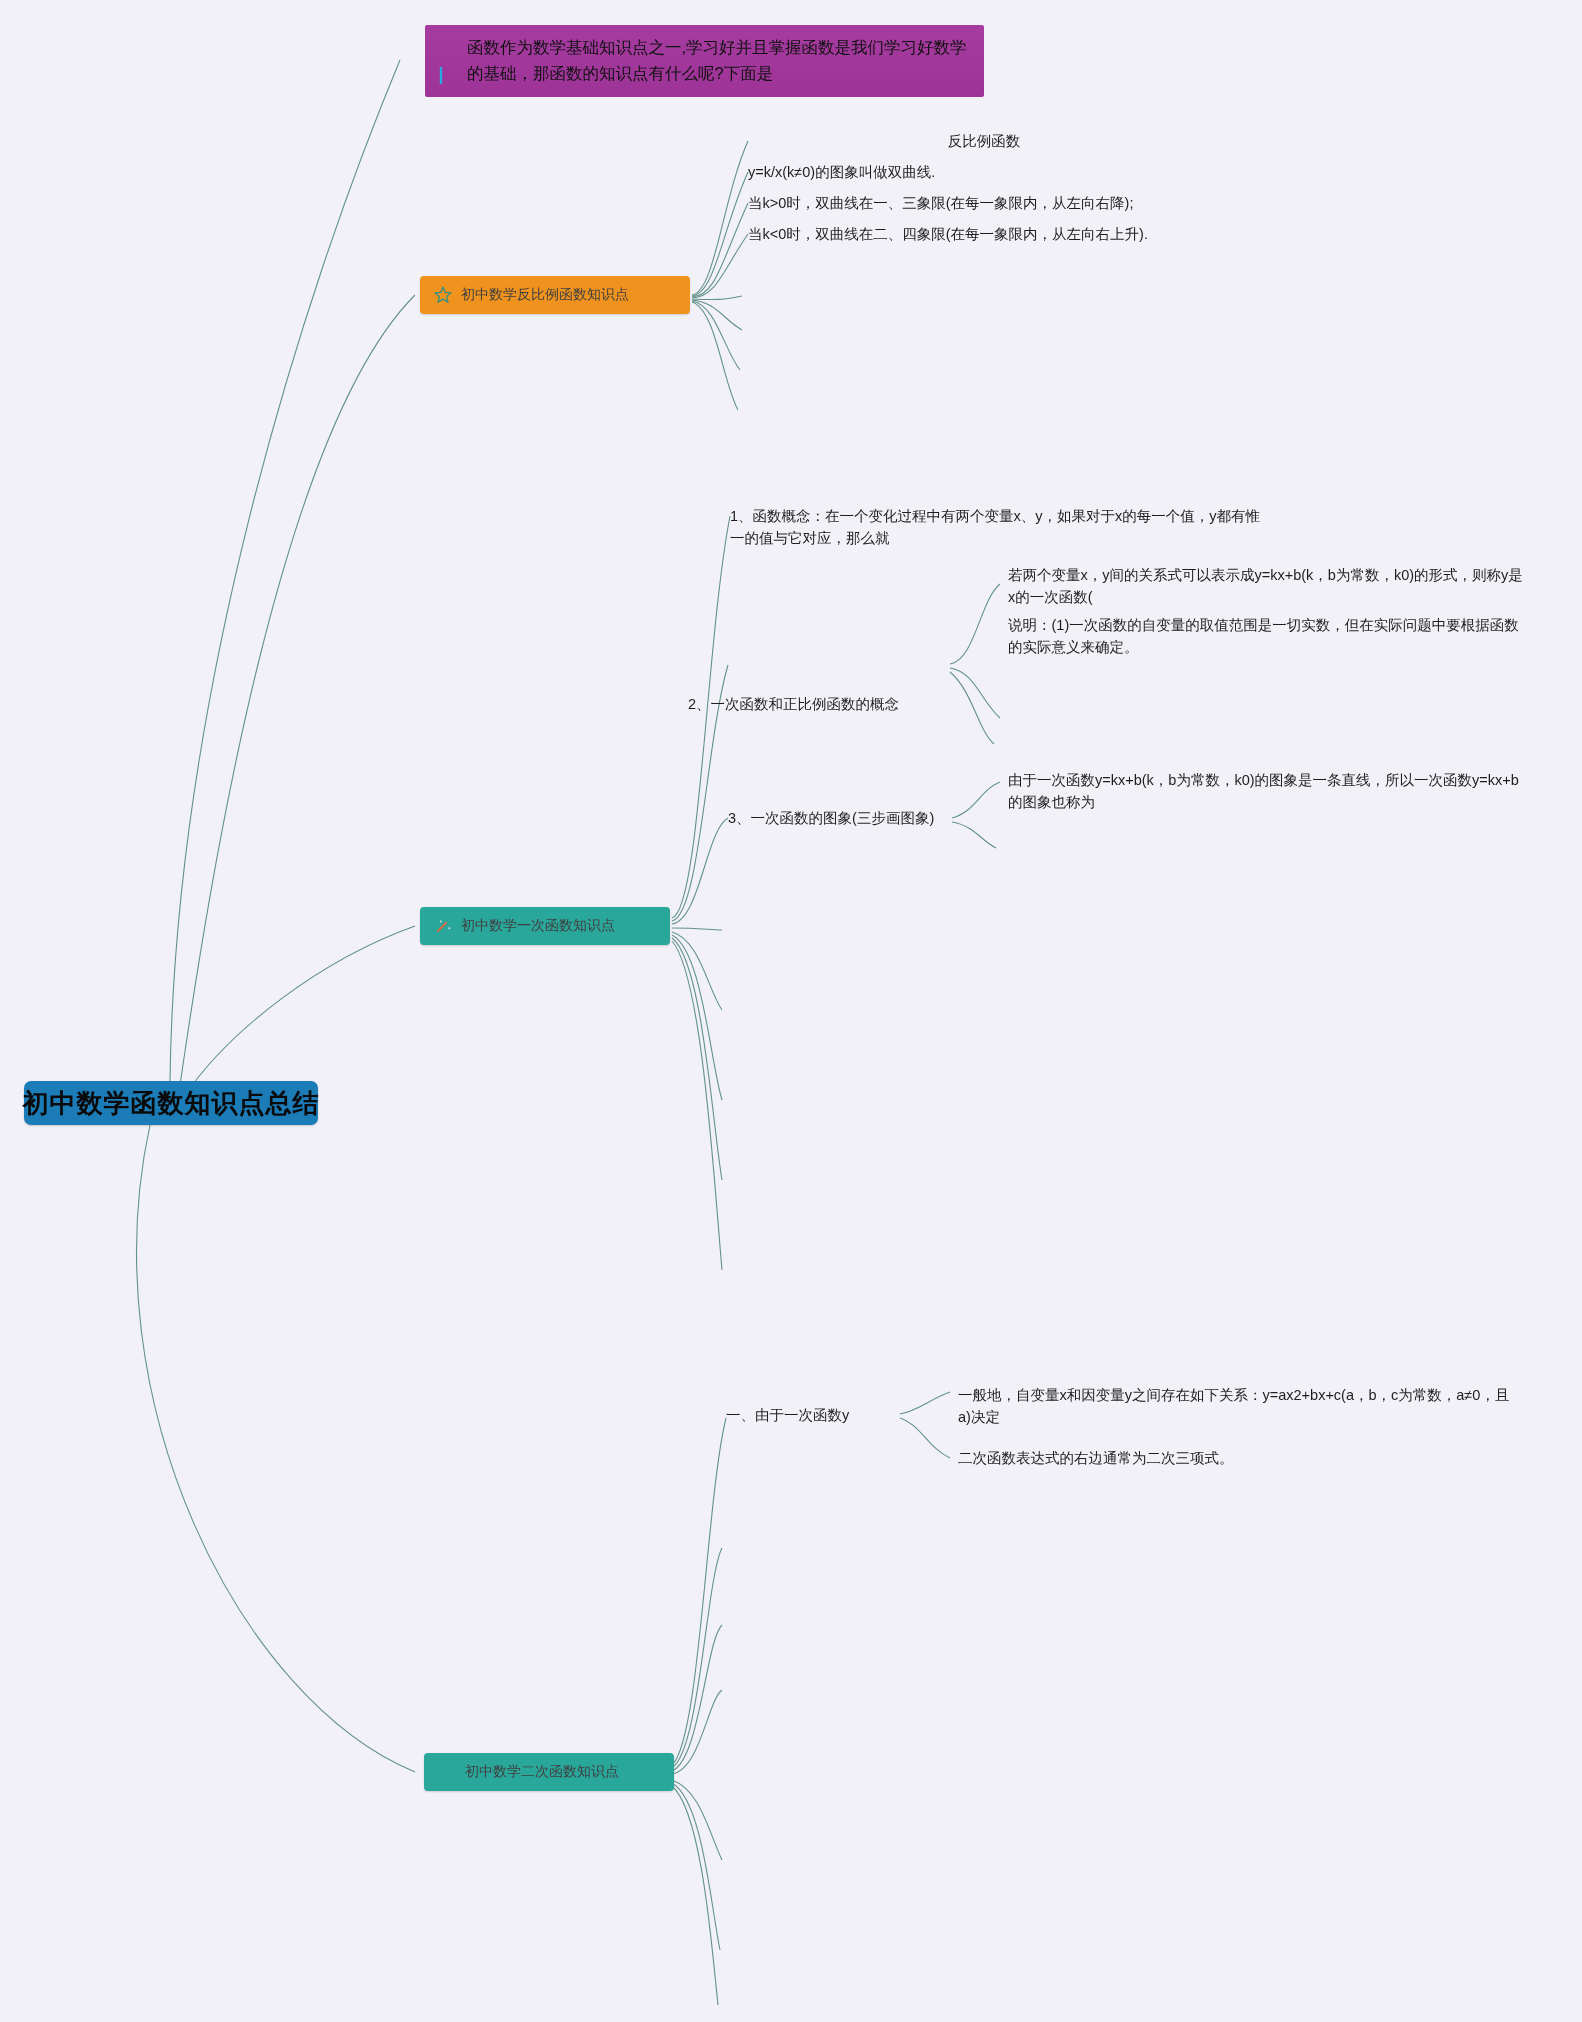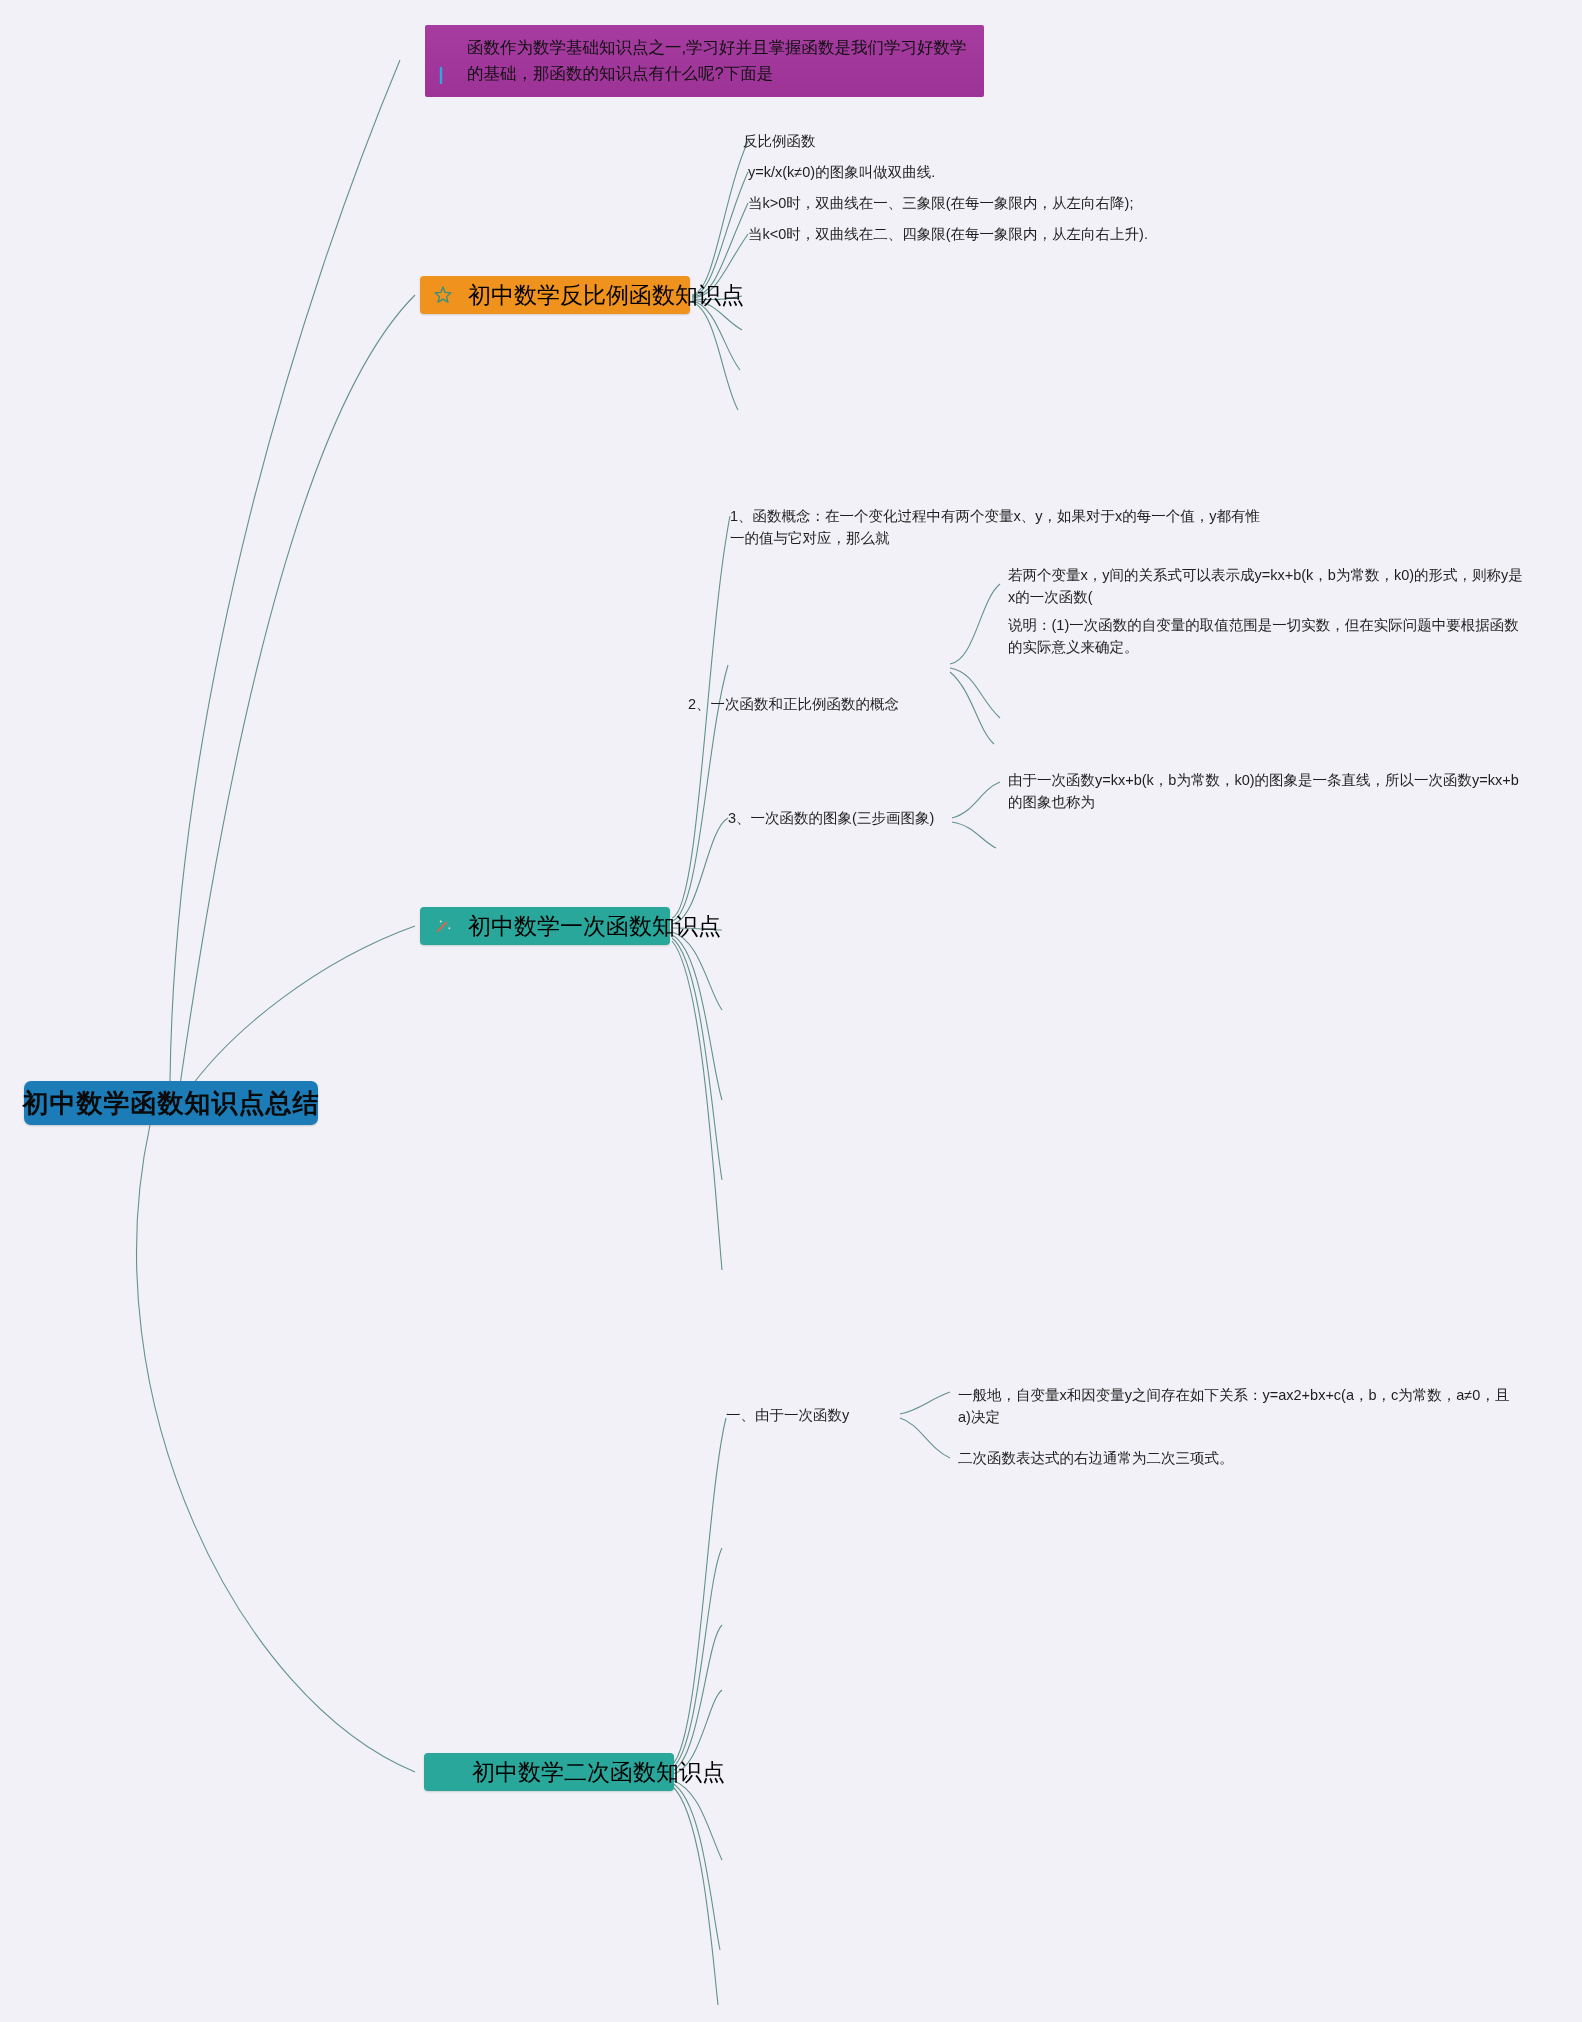--- a/index.html
+++ b/index.html
@@ -65,25 +65,24 @@
   .topic-node .t-icon {
     width: 22px;
     height: 22px;
     margin-right: 7px;
     display: flex;
     align-items: center;
     justify-content: center;
     flex: none;
   }
   .topic-label {
-    font-size: 23px;
-    color: #000000;
+    font-size: 14px;
+    color: #404040;
     white-space: nowrap;
     font-weight: normal;
-    margin-left: 7px;
   }
   #topic-inverse {
     left: 420px;
     top: 276px;
     width: 270px;
     background: #f0931e;
   }
   #topic-linear {
     left: 420px;
     top: 907px;
@@ -204,21 +203,21 @@
 
   <div class="node topic-node" id="topic-inverse">
     <span class="t-icon">
       <svg viewBox="0 0 22 22" width="20" height="20" xmlns="http://www.w3.org/2000/svg">
         <path d="M11 2.2 L13.4 8.2 L19.8 8.6 L14.9 12.8 L16.5 19 L11 15.5 L5.5 19 L7.1 12.8 L2.2 8.6 L8.6 8.2 Z" fill="none" stroke="#2e8f86" stroke-width="1.4" stroke-linejoin="round"></path>
       </svg>
     </span>
     <span class="topic-label">初中数学反比例函数知识点</span>
   </div>
 
-  <div class="leaf" style="left:743px; top:131px; width:520px;">反比例函数</div>
+  <div class="leaf" style="left:724px; top:131px; width:520px;text-align:center;">反比例函数</div>
   <div class="leaf" style="left:748px; top:162px; width:520px;">y=k/x(k≠0)的图象叫做双曲线.</div>
   <div class="leaf" style="left:748px; top:193px; width:640px;">当k&gt;0时，双曲线在一、三象限(在每一象限内，从左向右降);</div>
   <div class="leaf" style="left:748px; top:224px; width:640px;">当k&lt;0时，双曲线在二、四象限(在每一象限内，从左向右上升).</div>
 
   <div class="node topic-node" id="topic-linear">
     <span class="t-icon">
       <svg viewBox="0 0 22 22" width="20" height="20" xmlns="http://www.w3.org/2000/svg">
         <path d="M5.5 16.5 L14.5 7.5" stroke="#d46a4a" stroke-width="2.2" stroke-linecap="round" fill="none"></path>
         <path d="M15.5 5 L16.3 7 L18.3 7.8 L16.3 8.6 L15.5 10.6 L14.7 8.6 L12.7 7.8 L14.7 7 Z" fill="#e8e0d8" stroke="none"></path>
         <circle cx="8.5" cy="6" r="1.1" fill="#e8e0d8"></circle>

